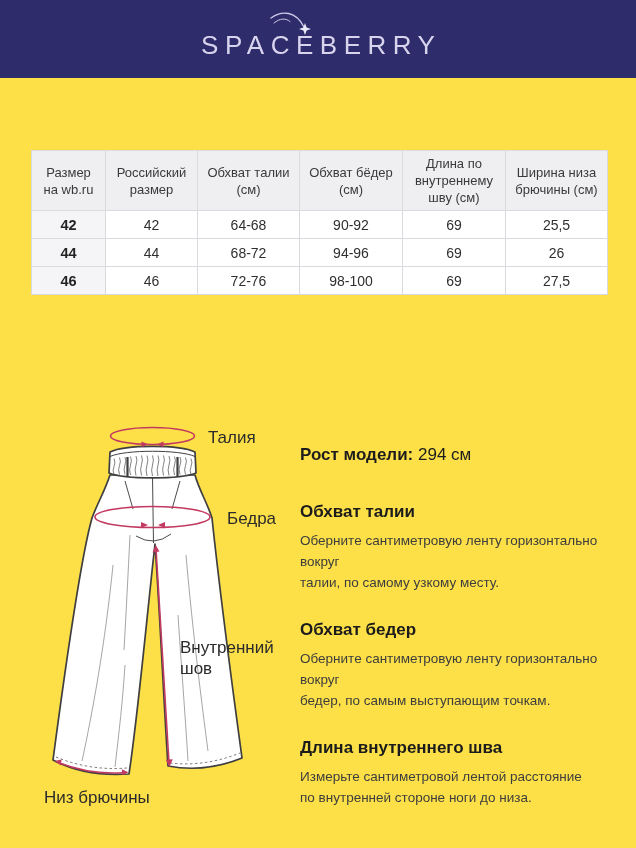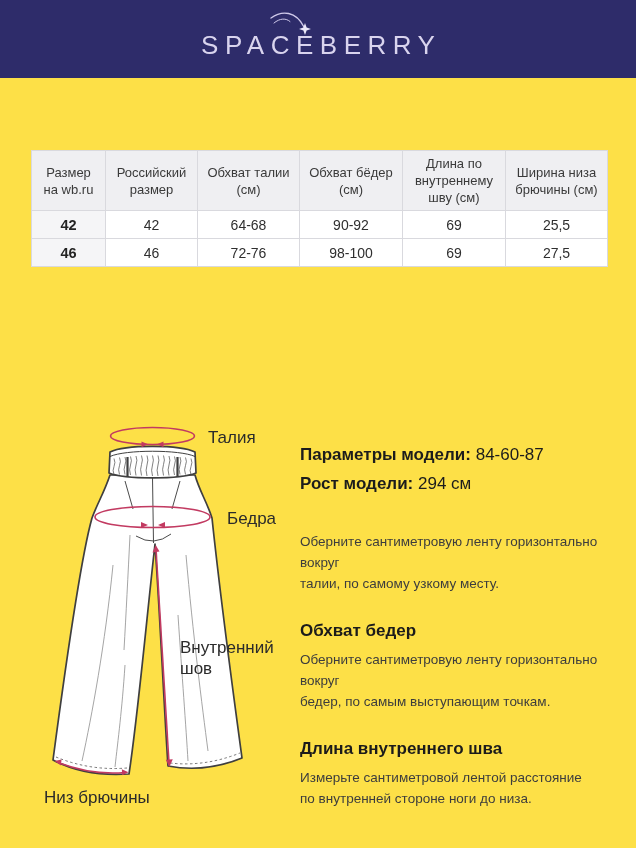--- a/index.html
+++ b/index.html
@@ -135,20 +135,28 @@
       </tr>
     </thead>
     <tbody>
       <tr>
         <td class="first">42</td>
         <td>42</td>
         <td>64-68</td>
         <td>90-92</td>
         <td>69</td>
         <td>25,5</td>
+      </tr>
+      <tr>
+        <td class="first">44</td>
+        <td>44</td>
+        <td>68-72</td>
+        <td>94-96</td>
+        <td>69</td>
+        <td>26</td>
       </tr>
       <tr>
         <td class="first">46</td>
         <td>46</td>
         <td>72-76</td>
         <td>98-100</td>
         <td>69</td>
         <td>27,5</td>
       </tr>
     </tbody>
@@ -232,25 +240,25 @@
 
     <text x="178" y="28">Талия</text>
     <text x="197" y="109">Бедра</text>
     <text x="150" y="238">Внутренний</text>
     <text x="150" y="259">шов</text>
     <text x="14" y="388">Низ брючины</text>
   </svg>
 
   <div class="right-col">
     <div class="model-info">
-      <p><span class="lbl">Параметры модели:</span> <span>84-60-87</span></p>
       <p><span class="lbl">Рост модели:</span> <span>294 см</span></p>
     </div>
 
     <div class="measure-section first-sec">
+      <h3>Обхват талии</h3>
       <p>Оберните сантиметровую ленту горизонтально вокруг
 талии, по самому узкому месту.</p>
     </div>
     <div class="measure-section">
       <h3>Обхват бедер</h3>
       <p>Оберните сантиметровую ленту горизонтально вокруг
 бедер, по самым выступающим точкам.</p>
     </div>
     <div class="measure-section">
       <h3>Длина внутреннего шва</h3>

